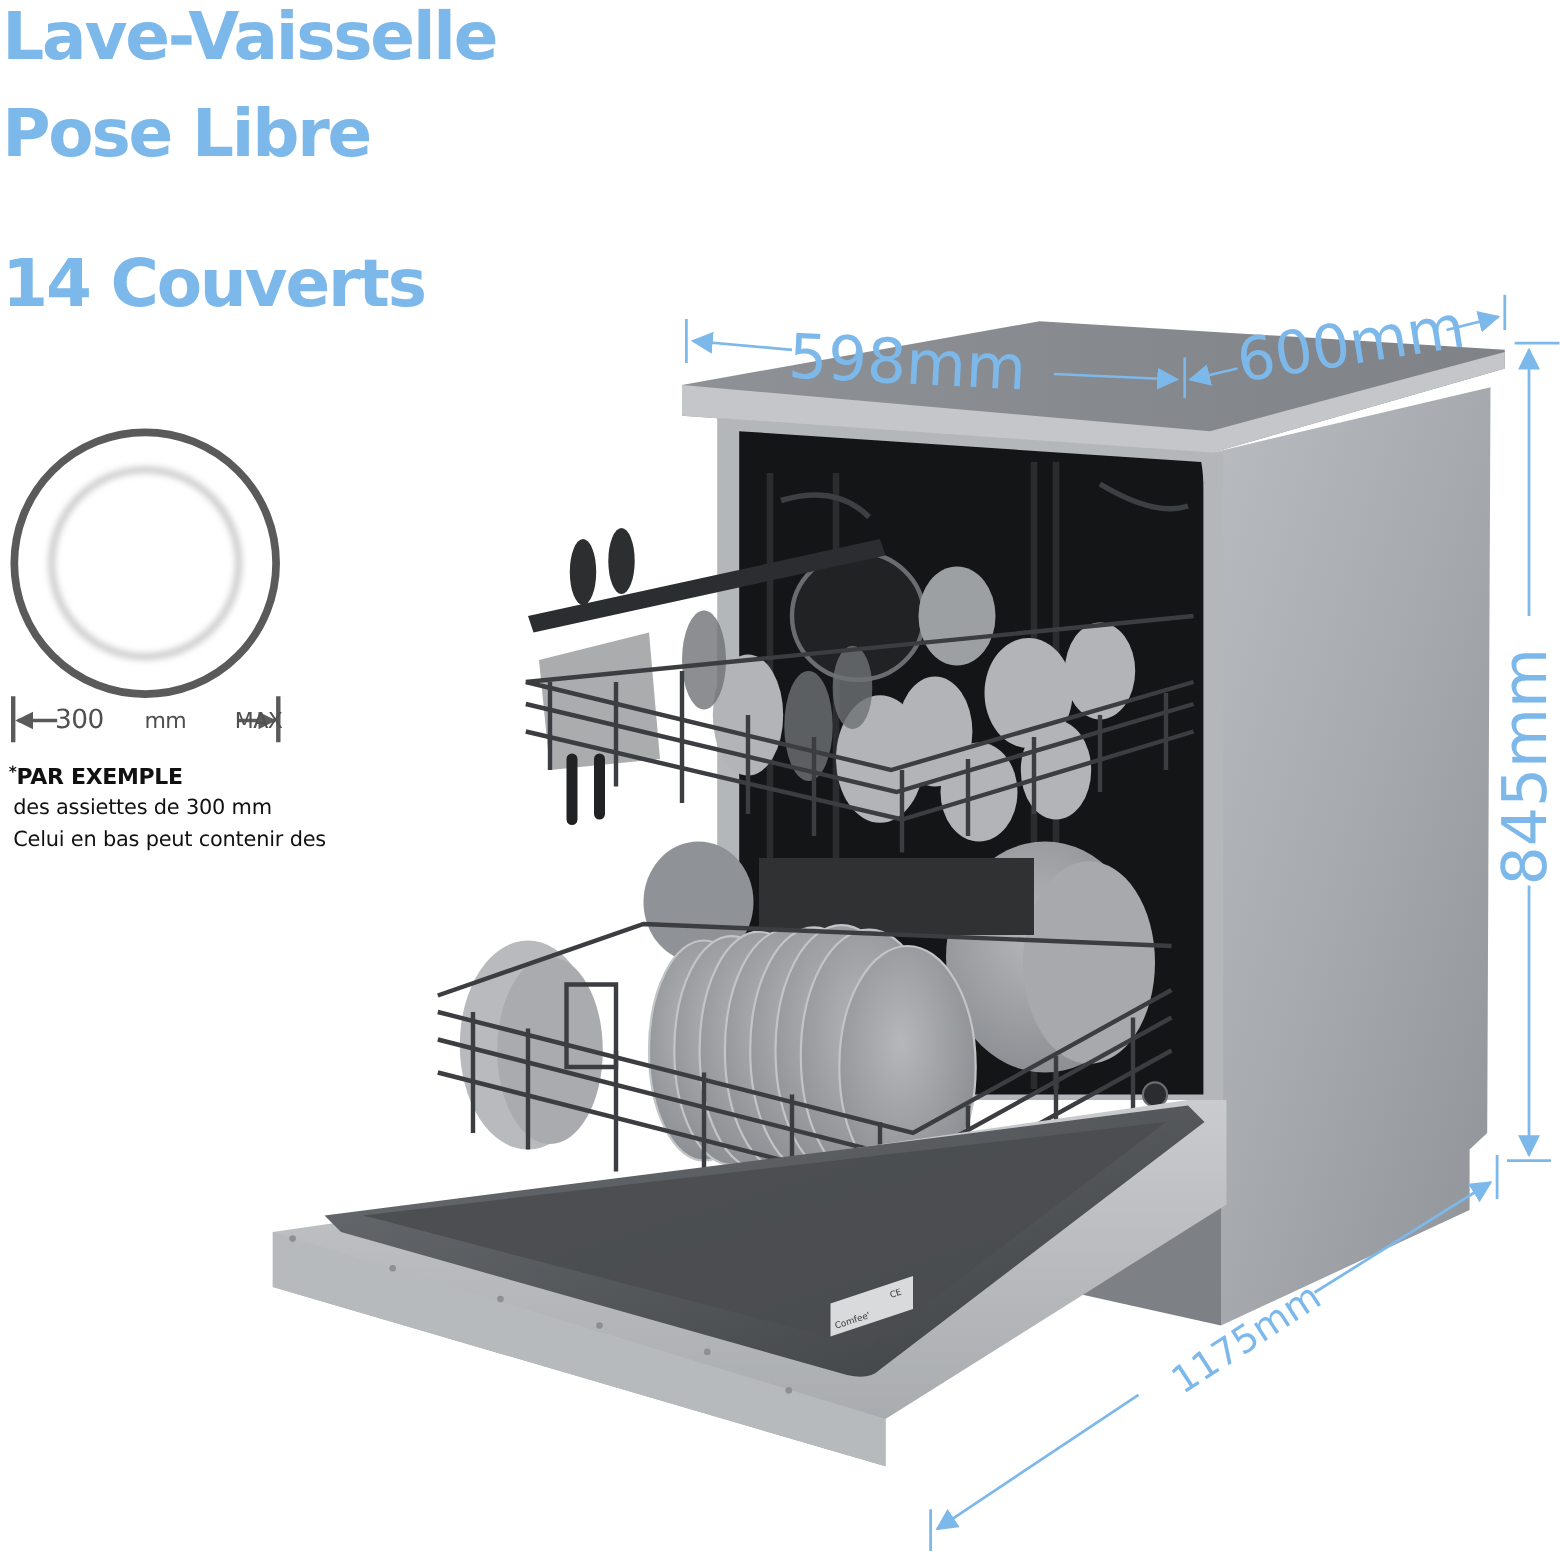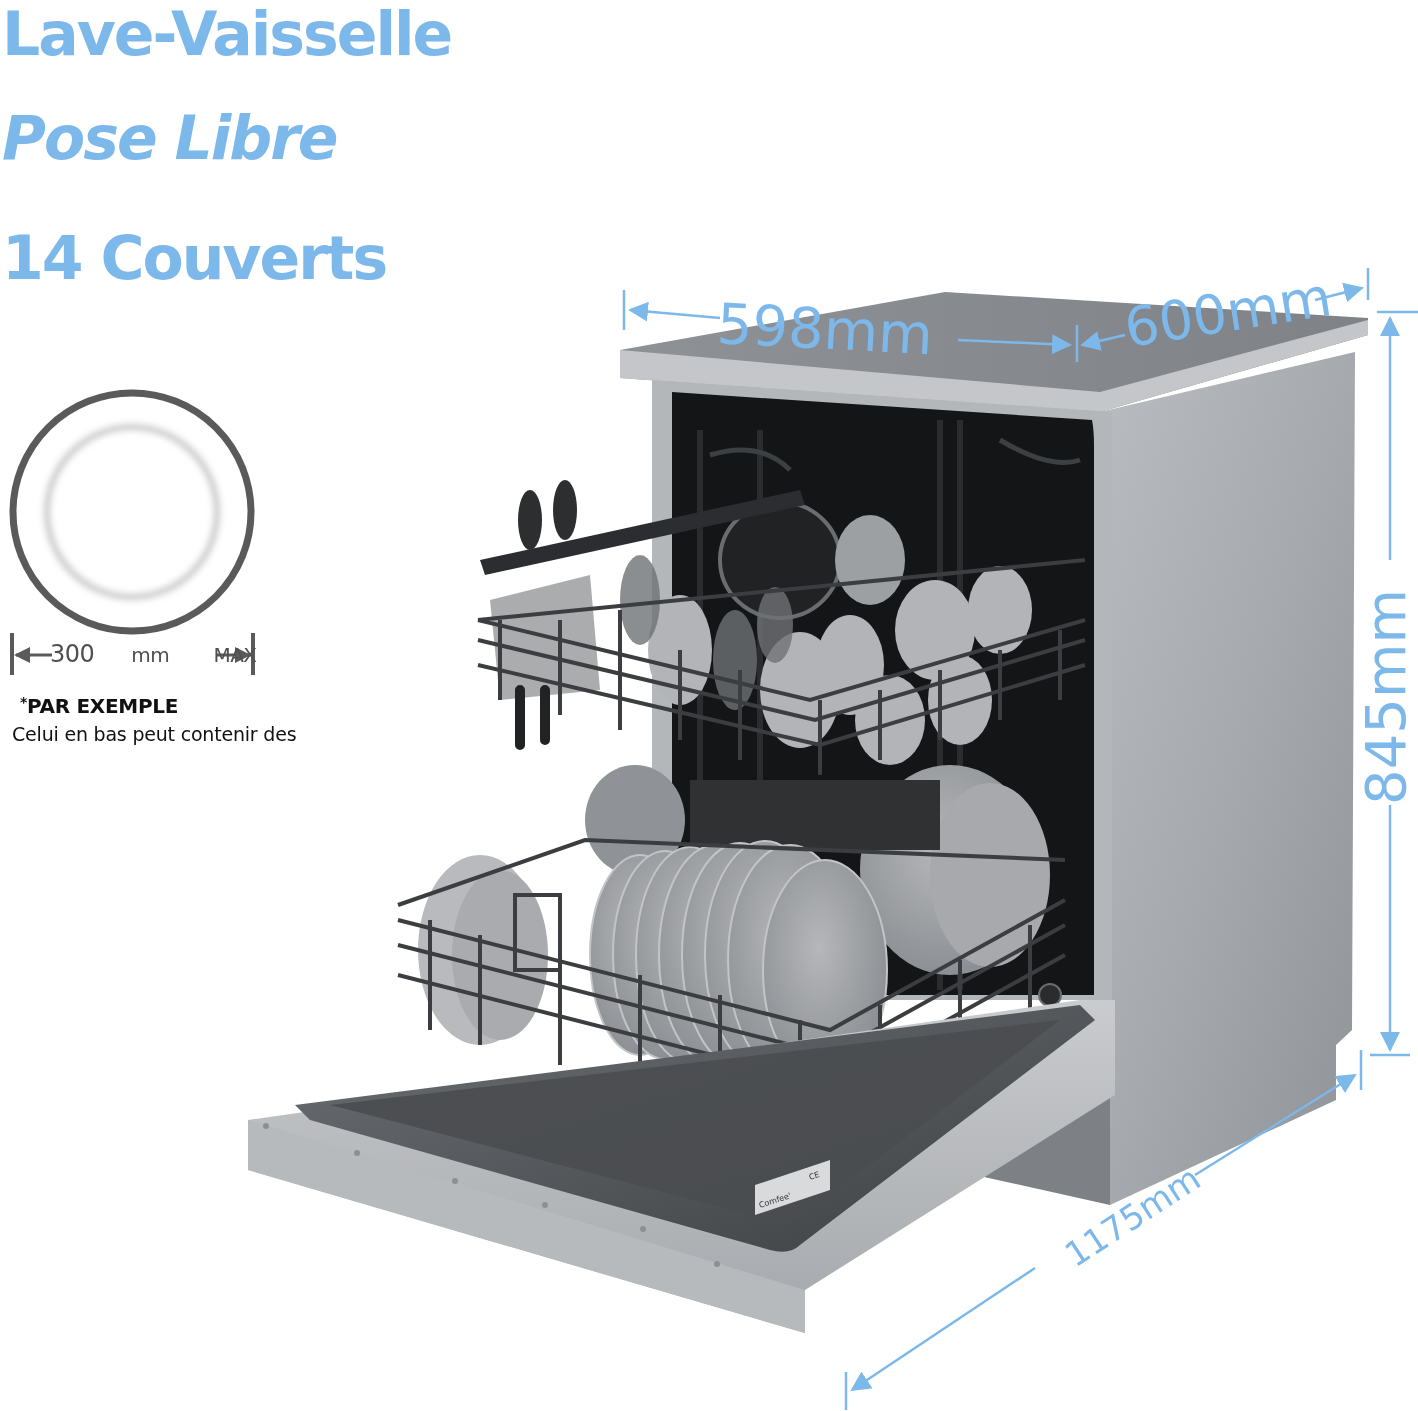--- a/index.html
+++ b/index.html
@@ -1,27 +1,27 @@
 <!DOCTYPE html>
 <html><head>
 <meta charset="utf-8">
 <style>
   html, body { margin: 0; padding: 0; background: #ffffff; }
   body { width: 1418px; height: 1411px; position: relative; overflow: hidden; font-family: "DejaVu Sans", sans-serif; }
   .title-line { position: absolute; left: 2px; margin: 0; color: #7db8ea; font-family: "DejaVu Sans", sans-serif; font-weight: bold; font-size: 60px; letter-spacing: -2px; line-height: 1; white-space: nowrap; }
   #t1 { top: 4px; }
-  #t2 { top: 108px; font-style: italic; }
+  #t2 { top: 92px; }
   #t3 { top: 228px; }
   .scene { position: absolute; left: 0; top: 0; width: 1418px; height: 1411px; }
   .dim-label { fill: #7db8ea; font-family: "DejaVu Sans", sans-serif; }
   .plate-block { position: absolute; left: 8px; top: 385px; width: 252px; height: 290px; }
   .plate-caption { position: absolute; left: 50px; top: 640px; font-size: 24px; color: #505050; font-family: "DejaVu Sans", sans-serif; letter-spacing: -0.5px; white-space: nowrap; }
   .plate-caption .unit { font-size: 20px; padding-left: 37px; }
   .note { position: absolute; left: 4px; top: 694px; width: 370px; color: #111; font-family: "DejaVu Sans", sans-serif; }
-  .note-head { font-size: 20px; font-weight: bold; margin: 0 0 2px 16px; letter-spacing: -0.3px; }
+  .note-head { font-size: 20px; font-weight: bold; margin: 0 0 2px 4px; letter-spacing: -0.3px; }
   .note-head .star { font-size: 14px; vertical-align: top; }
   .note-line { font-size: 19px; margin: 0; padding-left: 8px; line-height: 29px; letter-spacing: -0.2px; white-space: nowrap; }
 </style>
 </head>
 <body>
 
 <h1 id="t1" class="title-line">Lave-Vaisselle</h1>
 <h1 id="t2" class="title-line">Pose Libre</h1>
 <h1 id="t3" class="title-line">14 Couverts</h1>
 
@@ -194,14 +194,15 @@
     <line x1="8" y1="270" x2="44" y2="270" stroke="#5a5a5a" stroke-width="3"></line>
     <path d="M6,270 L22,262 L22,278 Z" fill="#5a5a5a"></path>
     <line x1="208" y1="270" x2="242" y2="270" stroke="#5a5a5a" stroke-width="3"></line>
     <path d="M243,270 L227,262 L227,278 Z" fill="#5a5a5a"></path>
   </svg>
 </div>
 <div class="plate-caption"><span>300</span><span class="unit">mm</span> <span class="unit">MAX</span></div>
 
 <div class="note">
   <p class="note-head"><span class="star">*</span><span>PAR EXEMPLE</span></p>
+  <p class="note-line">des assiettes de 300 mm</p>
   <p class="note-line">Celui en bas peut contenir des</p>
 </div>
 
 </body></html>

